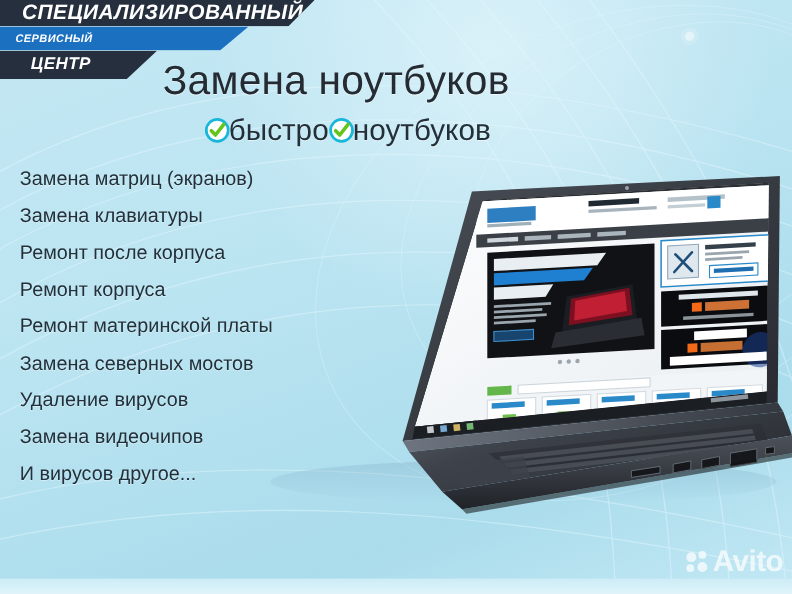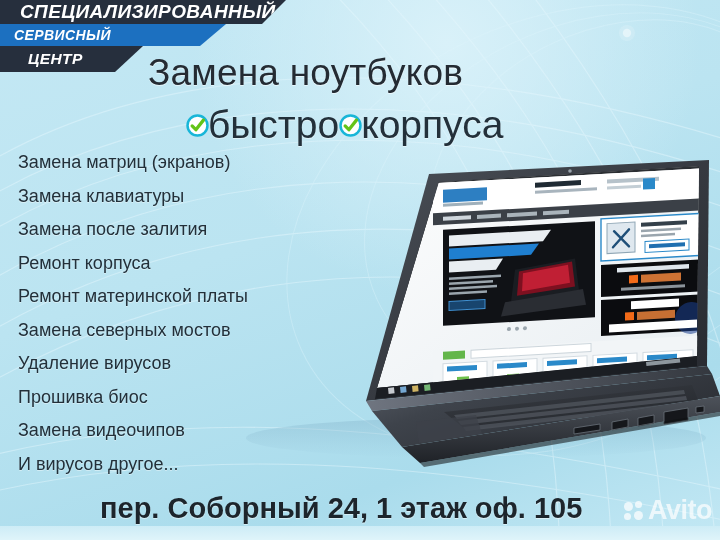--- a/index.html
+++ b/index.html
@@ -29,41 +29,41 @@
     letter-spacing:.4px;white-space:nowrap;
   }
   .r1{
     width:286px;height:24px;background:#262f3d;
     clip-path:polygon(0 0,286px 0,262px 100%,0 100%);
     padding-left:20px;font-size:19px;box-sizing:border-box;
   }
   .r2{
     width:226px;height:22px;background:#1c70c0;
     clip-path:polygon(0 0,226px 0,200px 100%,0 100%);
-    padding-left:14px;font-size:14px;box-sizing:border-box;
+    padding-left:14px;font-size:10px;box-sizing:border-box;
   }
   .r3{
     width:143px;height:26px;background:#262f3d;
     clip-path:polygon(0 0,143px 0,115px 100%,0 100%);
     padding-left:28px;font-size:15.5px;box-sizing:border-box;
   }
   .r2::after{
     content:"";position:absolute;left:226px;top:0;width:60px;height:22px;
     background:#95cfea;clip-path:polygon(0 0,60px 0,34px 100%,-26px 100%);
   }
 
   
   #title{
     position:absolute;left:148px;top:52px;
     font-size:37px;color:#242b33;letter-spacing:.2px;
     text-shadow:0 1px 0 rgba(255,255,255,.55);
   }
   #subtitle{
     position:absolute;left:186px;top:103px;
-    font-size:39px;color:#23303a;display:flex;align-items:center;
+    font-size:27px;color:#23303a;display:flex;align-items:center;
     text-shadow:0 1px 0 rgba(255,255,255,.45);
   }
   .check{
     width:23px;height:23px;flex:0 0 auto;margin:0 -1px 0 0;
     display:inline-block;vertical-align:middle;
   }
 
   
   #services{
     position:absolute;left:18px;top:146px;
@@ -329,37 +329,35 @@
   <div id="subtitle">
     <svg class="check" viewBox="0 0 24 24">
       <circle cx="12" cy="12" r="10.4" fill="#ffffff" stroke="#18b6d8" stroke-width="2.6"></circle>
       <path d="M6.4 12.4 L10.3 16.4 L18.2 6.4" fill="none" stroke="#63c419" stroke-width="3.4" stroke-linecap="round" stroke-linejoin="round"></path>
     </svg>
     <span>быстро</span>
     <svg class="check" viewBox="0 0 24 24">
       <circle cx="12" cy="12" r="10.4" fill="#ffffff" stroke="#18b6d8" stroke-width="2.6"></circle>
       <path d="M6.4 12.4 L10.3 16.4 L18.2 6.4" fill="none" stroke="#63c419" stroke-width="3.4" stroke-linecap="round" stroke-linejoin="round"></path>
     </svg>
-    <span>корпуса</span>
+    <span>ноутбуков</span>
   </div>
 
   <div id="services">
     <div class="svc">Замена матриц (экранов)</div>
     <div class="svc">Замена клавиатуры</div>
-    <div class="svc">Замена после залития</div>
+    <div class="svc">Ремонт после корпуса</div>
     <div class="svc">Ремонт корпуса</div>
     <div class="svc">Ремонт материнской платы</div>
     <div class="svc">Замена северных мостов</div>
     <div class="svc">Удаление вирусов</div>
-    <div class="svc">Прошивка биос</div>
     <div class="svc">Замена видеочипов</div>
     <div class="svc">И вирусов другое...</div>
   </div>
 
-  <div id="address">пер. Соборный 24, 1 этаж оф. 105</div>
 
   <div id="avito">
     <span class="amark">
       <i class="d1"></i>
         <i class="d2"></i>
         <i class="d3"></i>
         <i class="d4"></i>
     </span>
     <span class="atext">Avito</span>
   </div>

